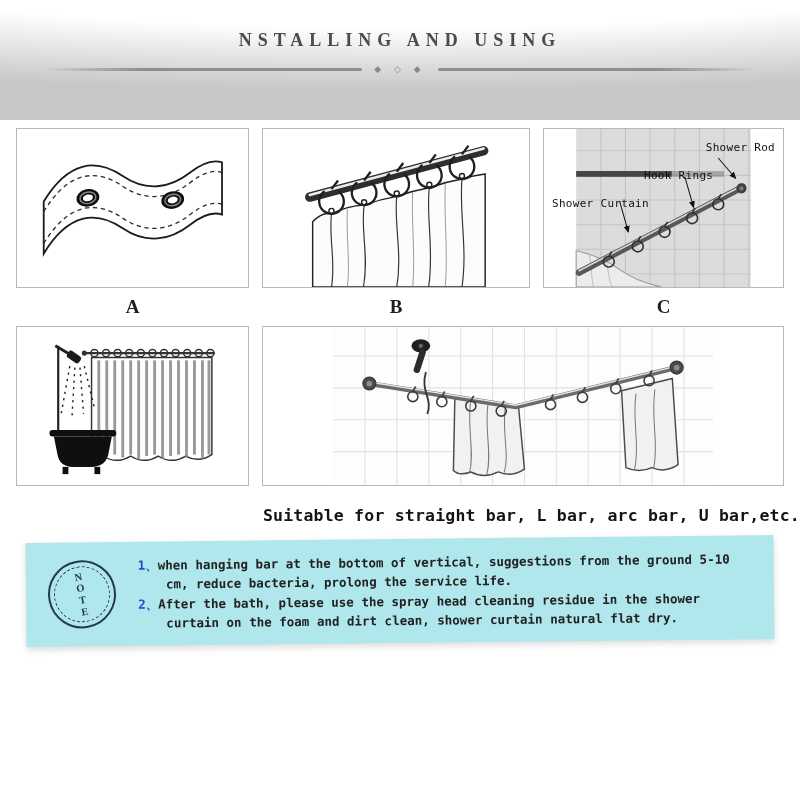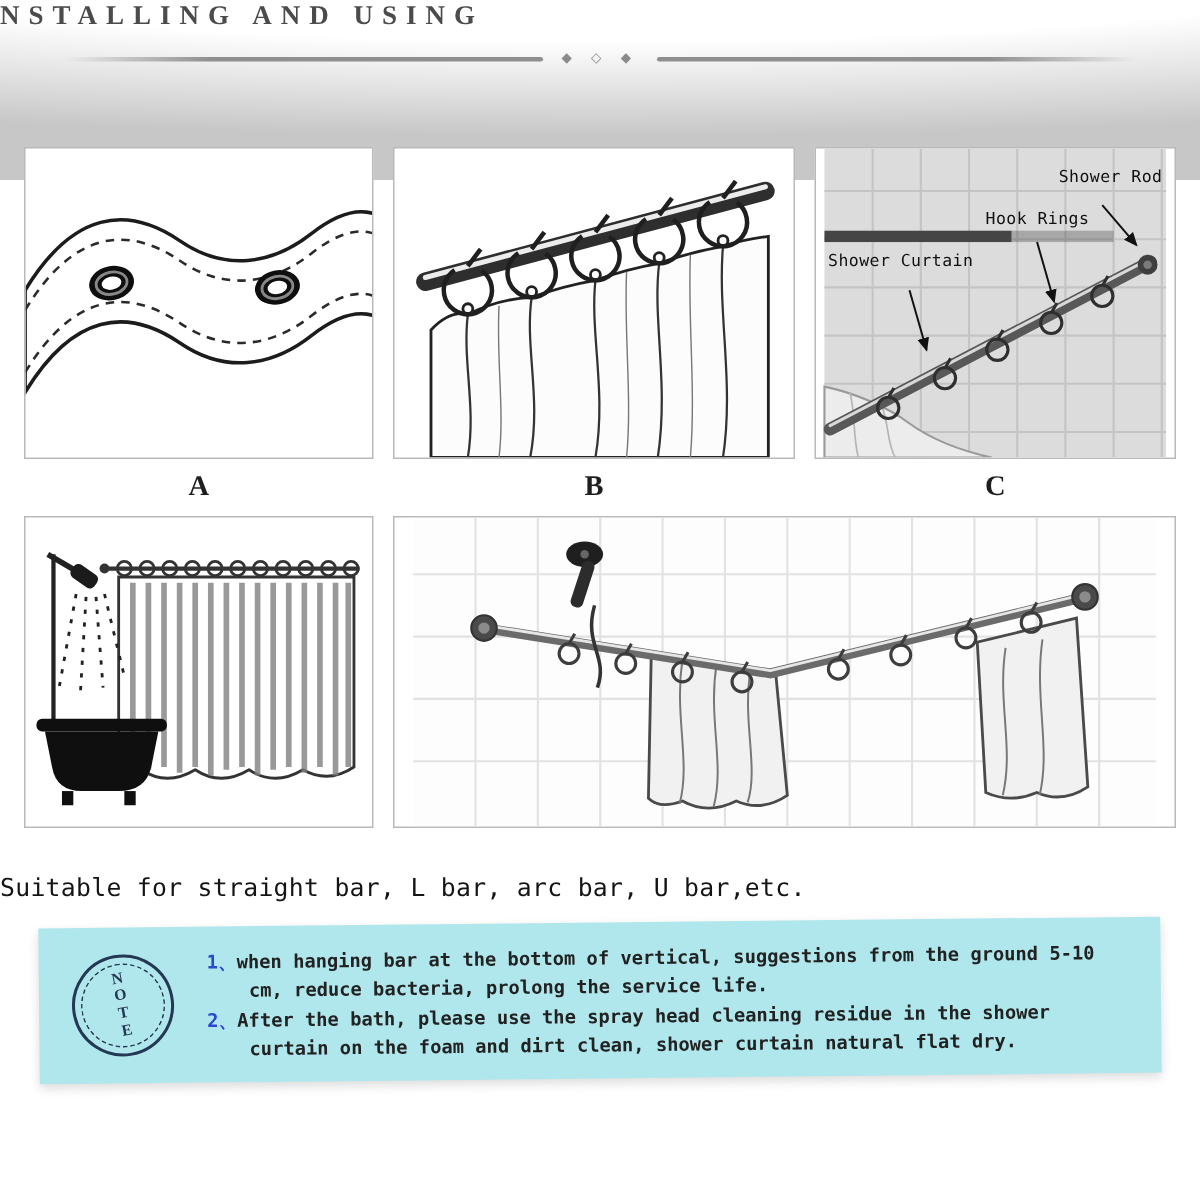--- a/index.html
+++ b/index.html
@@ -2,53 +2,53 @@
 <html><head>
 <meta charset="utf-8">
 <style>
   *{box-sizing:border-box;margin:0;padding:0}
   html,body{width:800px;height:800px}
   body{font-family:"DejaVu Sans Mono","Liberation Mono",monospace;background:#fff}
   .page{position:relative;width:800px;height:800px;overflow:hidden;
     background:radial-gradient(140% 130px at 50% -40px, rgba(255,255,255,0) 52%, rgba(70,70,70,.30) 100%) top/100% 120px no-repeat,#fff;}
 
   
-  .header{text-align:left}
+  .header{padding-top:30px;text-align:center}
   .title{font-family:"Liberation Serif",serif;font-size:18px;font-weight:700;
     letter-spacing:6px;color:#4b4b4b;display:inline-block}
   .divider{display:flex;align-items:center;justify-content:center;gap:12px;margin-top:13px;padding:0 40px}
   .divider .line{height:3px;flex:1;max-width:318px;border-radius:2px}
   .line-left{background:linear-gradient(to right, rgba(140,140,140,0), #8f8f8f 30%, #8f8f8f)}
   .line-right{background:linear-gradient(to left, rgba(140,140,140,0), #8f8f8f 30%, #8f8f8f)}
   .ornament{font-family:"DejaVu Sans",sans-serif;font-size:9px;color:#8a8a8a;letter-spacing:5px;white-space:nowrap}
 
   
   .row{display:flex;gap:13px;padding:0 16px}
   .row1{margin-top:54px}
   .row2{margin-top:2px}
-  .panel{border:1px solid #b9b9b9;background:#fff;height:208px;position:relative;overflow:hidden}
+  .panel{border:1px solid #b9b9b9;background:#fff;height:160px;position:relative;overflow:hidden}
   .p-a{width:233px}
   .p-b{flex:1}
   .p-c{width:241px}
   .p-tub{width:233px}
   .p-curved{flex:1}
   .panel svg{display:block;width:100%;height:100%}
 
   .labels-row{display:flex;gap:13px;padding:0 16px;margin-top:8px;height:28px}
   .labels-row div{font-family:"Liberation Serif",serif;font-size:19px;font-weight:700;color:#1e1e1e;text-align:center}
   .l-a{width:233px}.l-b{flex:1}.l-c{width:241px}
 
   
   .c-label{position:absolute;font-size:11px;color:#101010;white-space:nowrap;letter-spacing:0.3px}
   .lbl-rod{top:12px;right:8px}
-  .lbl-rings{top:40px;left:113px}
+  .lbl-rings{top:40px;left:100px}
   .lbl-curtain{top:68px;left:8px}
 
   
-  .caption{margin-top:30px;text-align:left;font-size:16.5px;font-weight:400;color:#141414;letter-spacing:.2px}
+  .caption{margin-top:20px;text-align:right;font-size:16.5px;font-weight:700;color:#141414;letter-spacing:.2px}
 
   
   .note{position:relative;margin:14px 26px 0;min-height:102px;background:#b0e7ec;
     transform:rotate(-.6deg);padding:14px 16px 12px 112px;box-shadow:0 3px 7px rgba(0,0,0,.14)}
   .note-item{font-size:12.5px;font-weight:700;color:#222;line-height:1.55;padding-left:28px;text-indent:-28px}
   .note-num{color:#2b46cf}
   .stamp{position:absolute;left:22px;top:50%;transform:translateY(-50%) rotate(-10deg);
     width:68px;height:68px;border:2px solid #243753;border-radius:50%;
     display:flex;align-items:center;justify-content:center}
   .stamp-inner{width:56px;height:56px;border:1px dashed #243753;border-radius:50%;

